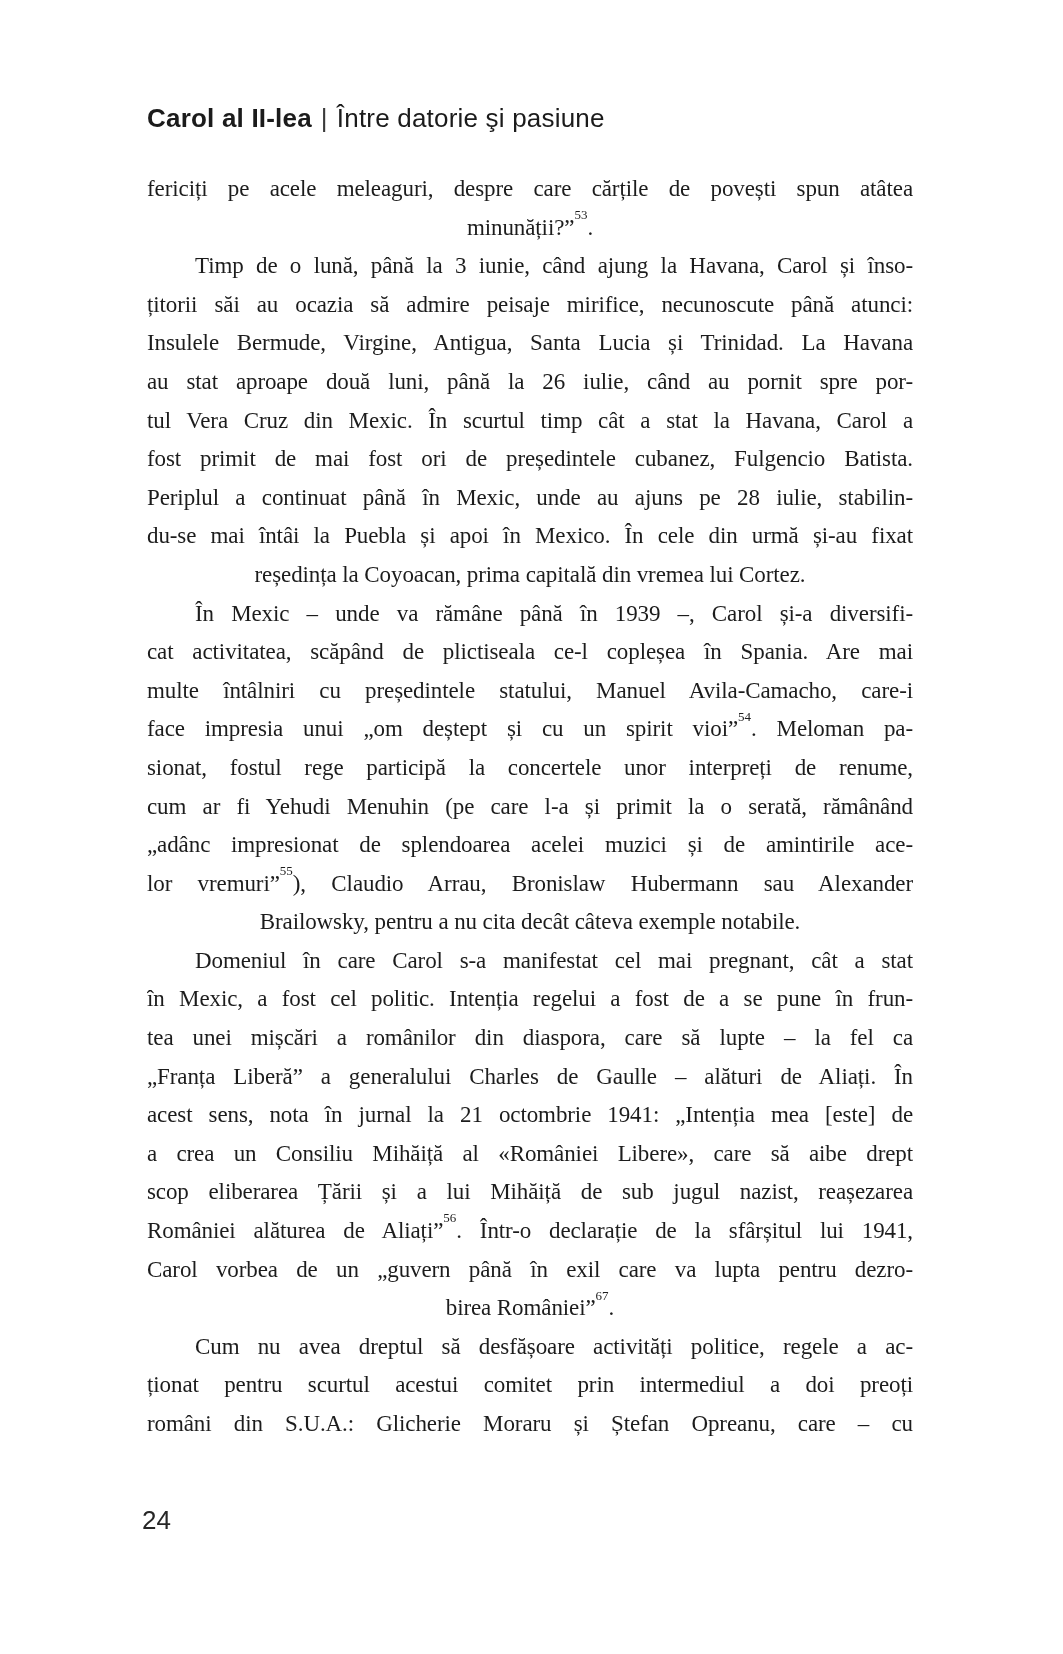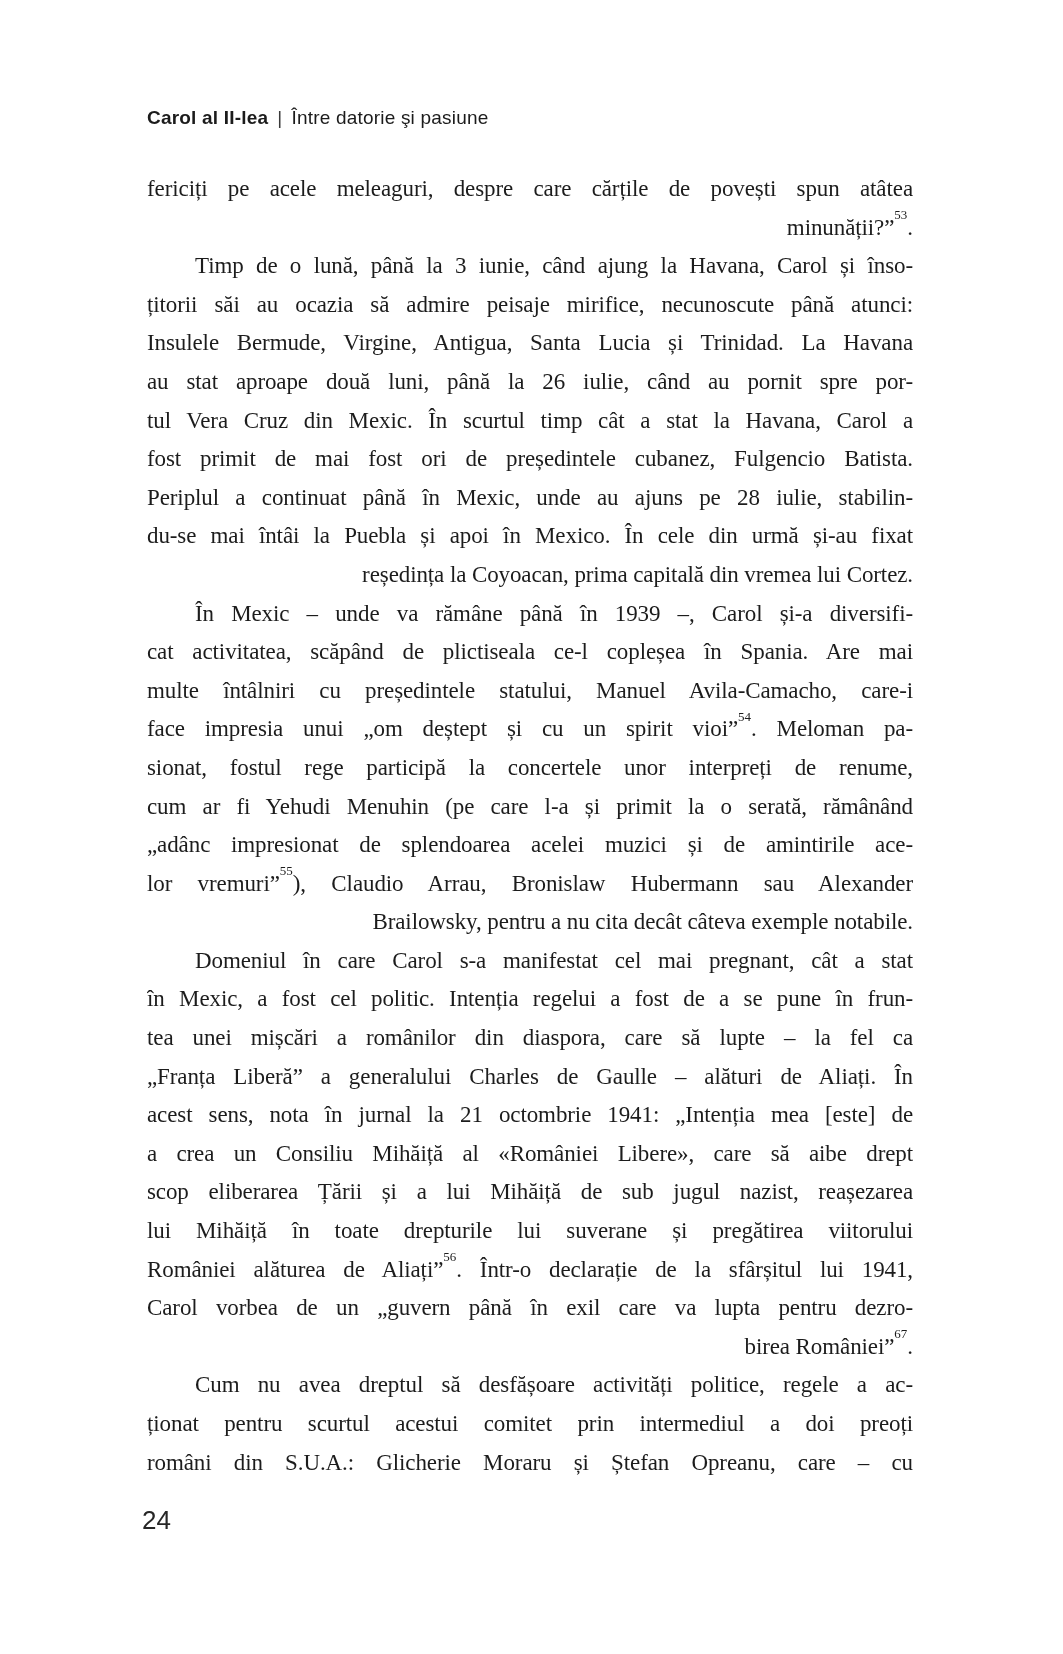--- a/index.html
+++ b/index.html
@@ -15,21 +15,21 @@
     overflow: hidden;
     font-family: "Liberation Serif", serif;
     color: #1c1c1c;
   }
   .running-header {
     position: absolute;
     left: 147px;
     top: 101px;
     width: 770px;
     font-family: "Liberation Sans", sans-serif;
-    font-size: 19px;
+    font-size: 26px;
     line-height: 34px;
     color: #1b1b1b;
     letter-spacing: 0.2px;
     white-space: nowrap;
   }
   .running-header .title {
     font-weight: 700;
   }
   .running-header .sep {
     font-weight: 300;
@@ -46,21 +46,21 @@
     width: 766px;
   }
   .para {
     margin: 0;
     padding: 0;
   }
   .line {
     font-size: 23px;
     line-height: 38.6px;
     letter-spacing: -0.1px;
-    text-align: right;
+    text-align: center;
     white-space: normal;
     overflow: hidden;
   }
   .line.just {
     text-align: justify;
     text-align-last: justify;
   }
   .line.indent {
     text-indent: 48px;
   }
@@ -118,21 +118,20 @@
         <div class="line">Brailowsky, pentru a nu cita decât câteva exemple notabile.</div>
       </div>
       <div class="para">
         <div class="line just indent">Domeniul în care Carol s-a manifestat cel mai pregnant, cât a stat</div>
         <div class="line just">în Mexic, a fost cel politic. Intenția regelui a fost de a se pune în frun-</div>
         <div class="line just">tea unei mișcări a românilor din diaspora, care să lupte – la fel ca</div>
         <div class="line just">„Franța Liberă” a generalului Charles de Gaulle – alături de Aliați. În</div>
         <div class="line just">acest sens, nota în jurnal la 21 octombrie 1941: „Intenția mea [este] de</div>
         <div class="line just">a crea un Consiliu Mihăiță al «României Libere», care să aibe drept</div>
         <div class="line just">scop eliberarea Țării și a lui Mihăiță de sub jugul nazist, reașezarea</div>
-        <div class="line just">lui Mihăiță în toate drepturile lui suverane și pregătirea viitorului</div>
         <div class="line just">României alăturea de Aliați”<sup>56</sup>. Într-o declarație de la sfârșitul lui 1941,</div>
         <div class="line just">Carol vorbea de un „guvern până în exil care va lupta pentru dezro-</div>
         <div class="line">birea României”<sup>67</sup>.</div>
       </div>
       <div class="para">
         <div class="line just indent">Cum nu avea dreptul să desfășoare activități politice, regele a ac-</div>
         <div class="line just">ționat pentru scurtul acestui comitet prin intermediul a doi preoți</div>
         <div class="line just">români din S.U.A.: Glicherie Moraru și Ștefan Opreanu, care – cu</div>
       </div>
     </div>

